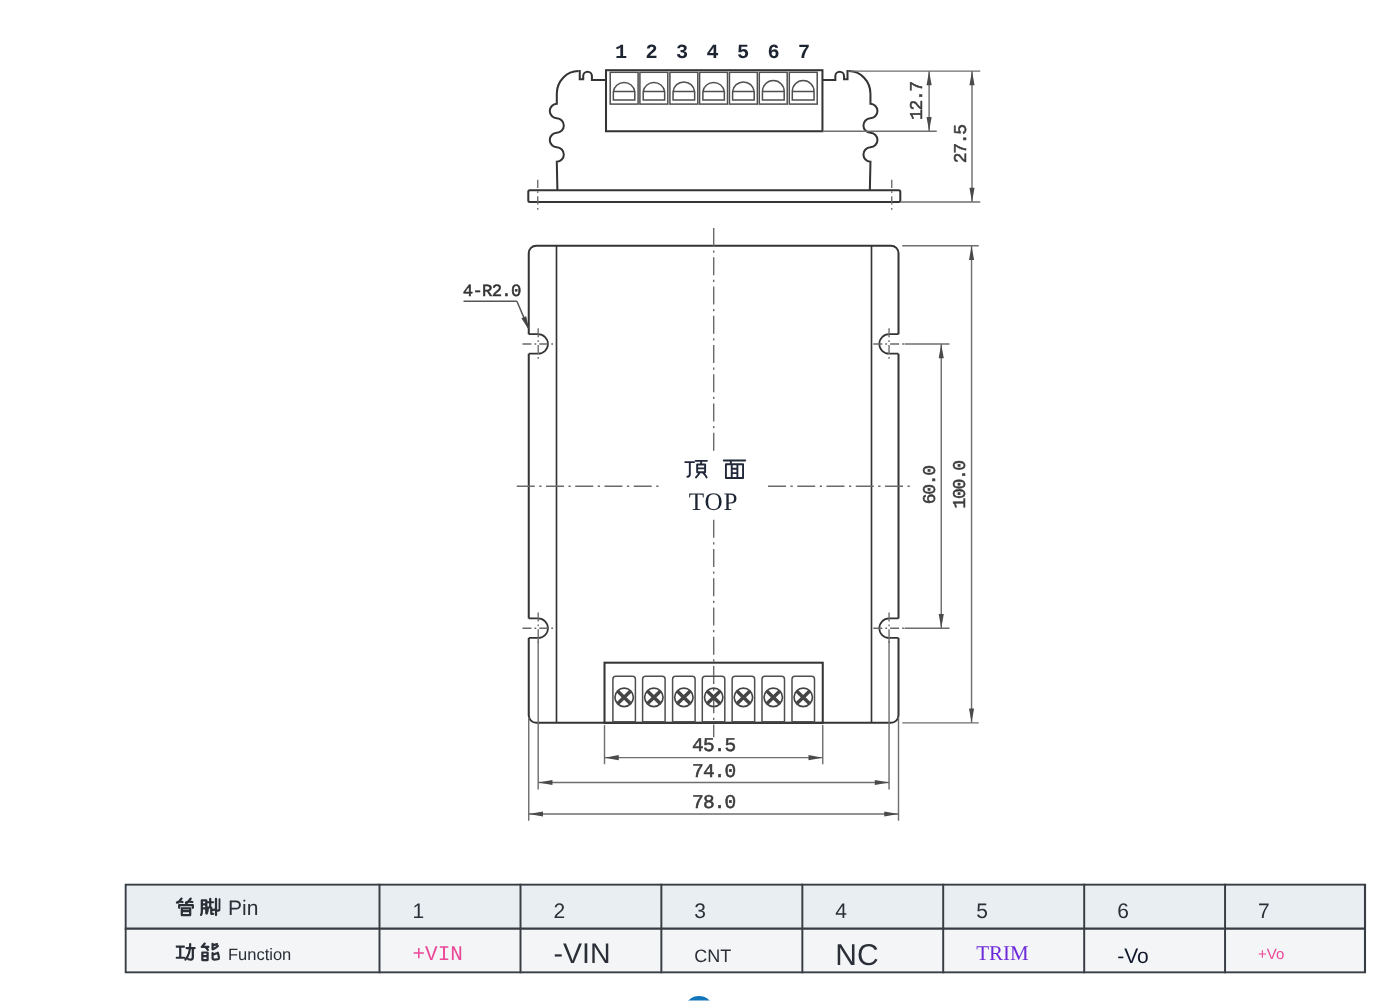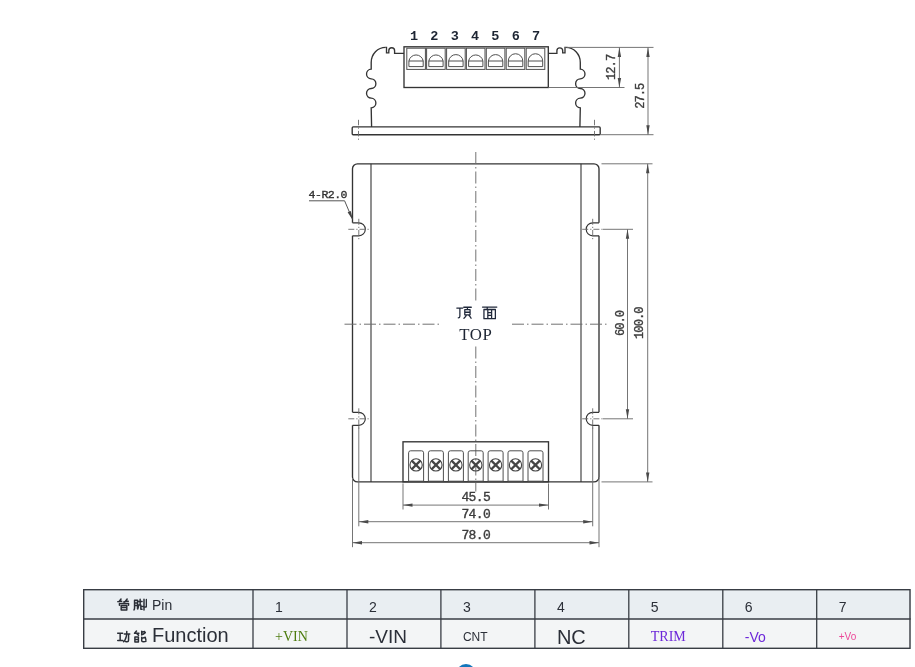--- a/index.html
+++ b/index.html
@@ -207,44 +207,44 @@
 
 <div style="position:absolute;font-family:'Liberation Sans',sans-serif;font-size:14px;color:#2b2f38;line-height:14px;white-space:nowrap;left:34px;top:9px"><svg width="30" height="14" viewBox="0 0 30 14" style="vertical-align:-2px">
         <g transform="translate(0.0,0) scale(0.8750)">
           <path d="M2.2,4.2 L4.6,1.2 M1,4.2 C2.5,3.4 3.5,3.4 5.3,3.8 M9.2,4.2 L11.6,1.2 M8,4.2 C9.5,3.4 10.5,3.4 12.8,3.8 M2.8,8.2 V6.2 H13.2 V8.2 M8,5.4 V6.2 M4.8,10.8 V8.6 H11.2 V10.8 Z M4.8,13.8 V11 M4.8,13.8 H11.2 V11" fill="none" stroke="#2b2f37" stroke-width="1.71" stroke-linecap="round" stroke-linejoin="round"></path>
         </g>
         <g transform="translate(16.5,0) scale(0.8750)">
           <path d="M1.2,2.6 H4.6 V12.4 M1.2,2.6 V11.5 C1.2,12.6 1,13 0.6,13.6 M1.2,5.6 H4.6 M1.2,8.6 H4.6 M7.6,1.4 V8 M5.6,4 H9.8 M5.8,8 C5.8,10.4 5.4,11.6 4.9,12.6 M5.8,8 H8.4 V12.8 H9.8 M12,1.4 V13.8 M9.8,9.8 L11.9,9.4 M14.8,1.8 V9.2 C14.8,10.2 14.4,10.4 13.4,10.4" fill="none" stroke="#2b2f37" stroke-width="1.71" stroke-linecap="round" stroke-linejoin="round"></path>
         </g>
       </svg><span style="margin-left:5px">Pin</span></div>
 
-<div style="position:absolute;font-family:'Liberation Sans',sans-serif;font-size:20px;color:#2b2f38;line-height:14px;white-space:nowrap;left:34px;top:39px"><svg width="30" height="14" viewBox="0 0 30 14" style="vertical-align:-2px">
+<div style="position:absolute;font-family:'Liberation Sans',sans-serif;font-size:11px;color:#2b2f38;line-height:14px;white-space:nowrap;left:34px;top:39px"><svg width="30" height="14" viewBox="0 0 30 14" style="vertical-align:-2px">
         <g transform="translate(0.0,0) scale(0.8750)">
           <path d="M0.8,3.6 H6.4 M3.6,3.6 V11.9 M0.8,12 H6.6 M8.4,4.6 H14.6 M11.2,1.6 C11.2,6.4 10.2,10.6 7.6,13.4 M13.2,4.6 V11.6 C13.2,13 12.8,13.4 11.6,13.4 C10.9,13.4 10.4,13.3 9.8,13.1" fill="none" stroke="#2b2f37" stroke-width="1.71" stroke-linecap="round" stroke-linejoin="round"></path>
         </g>
         <g transform="translate(16.5,0) scale(0.8750)">
           <path d="M3.4,1.2 L1.2,3.8 H6.2 M3.6,3.8 C4.6,4.6 5.2,5.2 5.8,6 M1.6,8 H5.6 V13.6 M1.6,8 V13.8 M1.6,10.8 H5.6 M1.6,13.8 H5.6 M9.4,1.4 V5.6 C10.8,5.2 12,4.4 13.4,3 M9.6,2.6 L12.8,1.6 M9.4,8.4 V12.2 C9.4,13.2 9.8,13.4 11,13.4 C12.6,13.4 13.6,13.4 14.2,12.8 M9.6,9.6 L12.6,8.6 M13.4,8.2 C13.8,9.6 14,10.4 14.2,11.6" fill="none" stroke="#2b2f37" stroke-width="1.71" stroke-linecap="round" stroke-linejoin="round"></path>
         </g>
       </svg><span style="margin-left:5px">Function</span></div>
 
 <div style="position:absolute;font-family:'Liberation Sans',sans-serif;font-size:14px;color:#2b2f38;line-height:14px;white-space:nowrap;left:192.0px;top:11px">1</div>
-<div style="position:absolute;font-family:Liberation Serif, serif;font-size:14px;color:#4d7c0f;line-height:14px;white-space:nowrap;left:192.0px;top:41px">+VIN</div>
+<div style="position:absolute;font-family:Liberation Mono, monospace;font-size:14px;color:#ec4899;line-height:14px;white-space:nowrap;left:192.0px;top:41px">+VIN</div>
 
 <div style="position:absolute;font-family:'Liberation Sans',sans-serif;font-size:14px;color:#2b2f38;line-height:14px;white-space:nowrap;left:286.0px;top:11px">2</div>
 <div style="position:absolute;font-family:'Liberation Sans',sans-serif;font-size:19px;color:#2b2f38;line-height:14px;white-space:nowrap;left:286.0px;top:41px">-VIN</div>
 
 <div style="position:absolute;font-family:'Liberation Sans',sans-serif;font-size:14px;color:#2b2f38;line-height:14px;white-space:nowrap;left:379.9px;top:11px">3</div>
 <div style="position:absolute;font-family:'Liberation Sans',sans-serif;font-size:12px;color:#2b2f38;line-height:14px;white-space:nowrap;left:379.9px;top:41px">CNT</div>
 
 <div style="position:absolute;font-family:'Liberation Sans',sans-serif;font-size:14px;color:#2b2f38;line-height:14px;white-space:nowrap;left:473.9px;top:11px">4</div>
 <div style="position:absolute;font-family:'Liberation Sans',sans-serif;font-size:20px;color:#2b2f38;line-height:14px;white-space:nowrap;left:473.9px;top:41px">NC</div>
 
 <div style="position:absolute;font-family:'Liberation Sans',sans-serif;font-size:14px;color:#2b2f38;line-height:14px;white-space:nowrap;left:567.8px;top:11px">5</div>
 <div style="position:absolute;font-family:Liberation Serif, serif;font-size:14px;color:#6d28d9;line-height:14px;white-space:nowrap;left:567.8px;top:41px">TRIM</div>
 
 <div style="position:absolute;font-family:'Liberation Sans',sans-serif;font-size:14px;color:#2b2f38;line-height:14px;white-space:nowrap;left:661.8px;top:11px">6</div>
-<div style="position:absolute;font-family:'Liberation Sans',sans-serif;font-size:14px;color:#6d28d9;line-height:14px;white-space:nowrap;left:661.8px;top:41px">-Vo</div>
+<div style="position:absolute;font-family:'Liberation Sans',sans-serif;font-size:14px;color:#0f172a;line-height:14px;white-space:nowrap;left:661.8px;top:41px">-Vo</div>
 
 <div style="position:absolute;font-family:'Liberation Sans',sans-serif;font-size:14px;color:#2b2f38;line-height:14px;white-space:nowrap;left:755.7px;top:11px">7</div>
 <div style="position:absolute;font-family:'Liberation Sans',sans-serif;font-size:10px;color:#ec4899;line-height:14px;white-space:nowrap;left:755.7px;top:41px">+Vo</div>
   </div>
 
 <div style="position:absolute;left:456px;top:663.5px;width:20px;height:20px;border-radius:50%;background:#1276bb"></div>
 
 </body></html>

